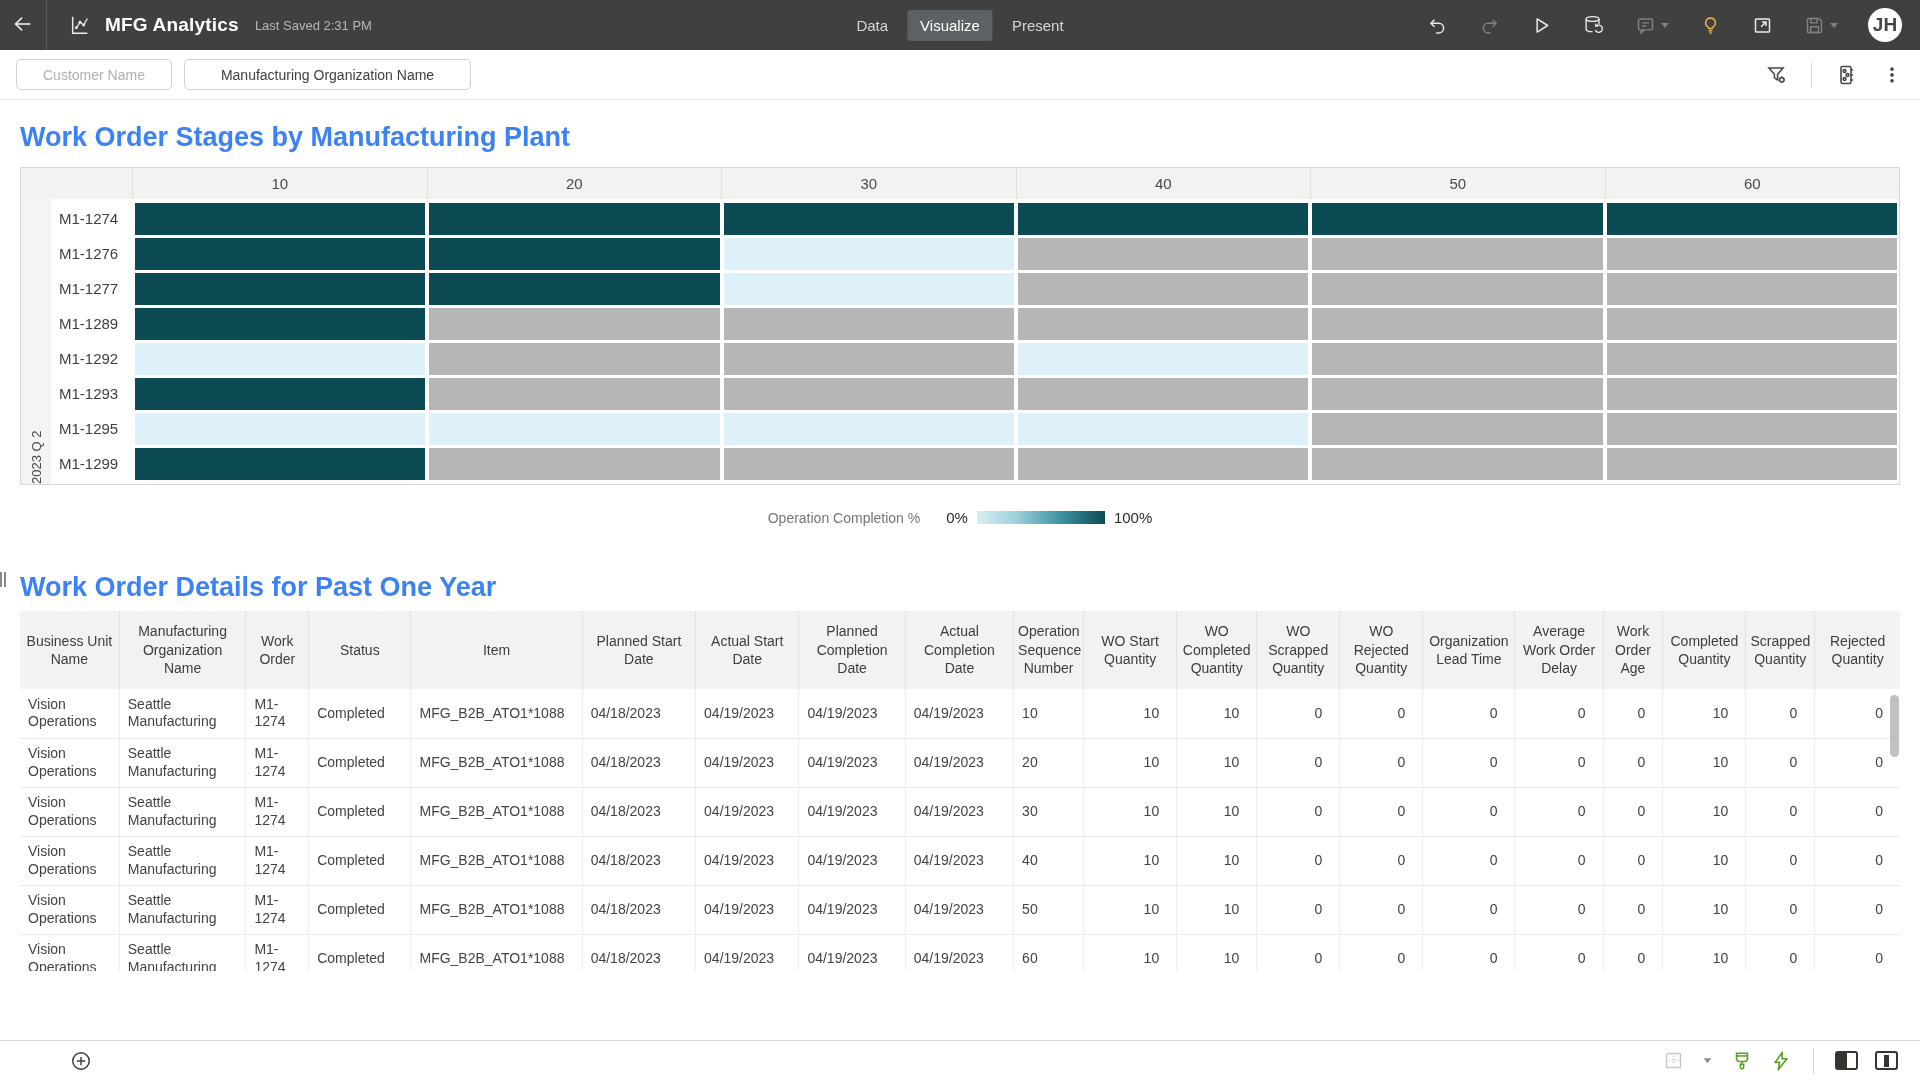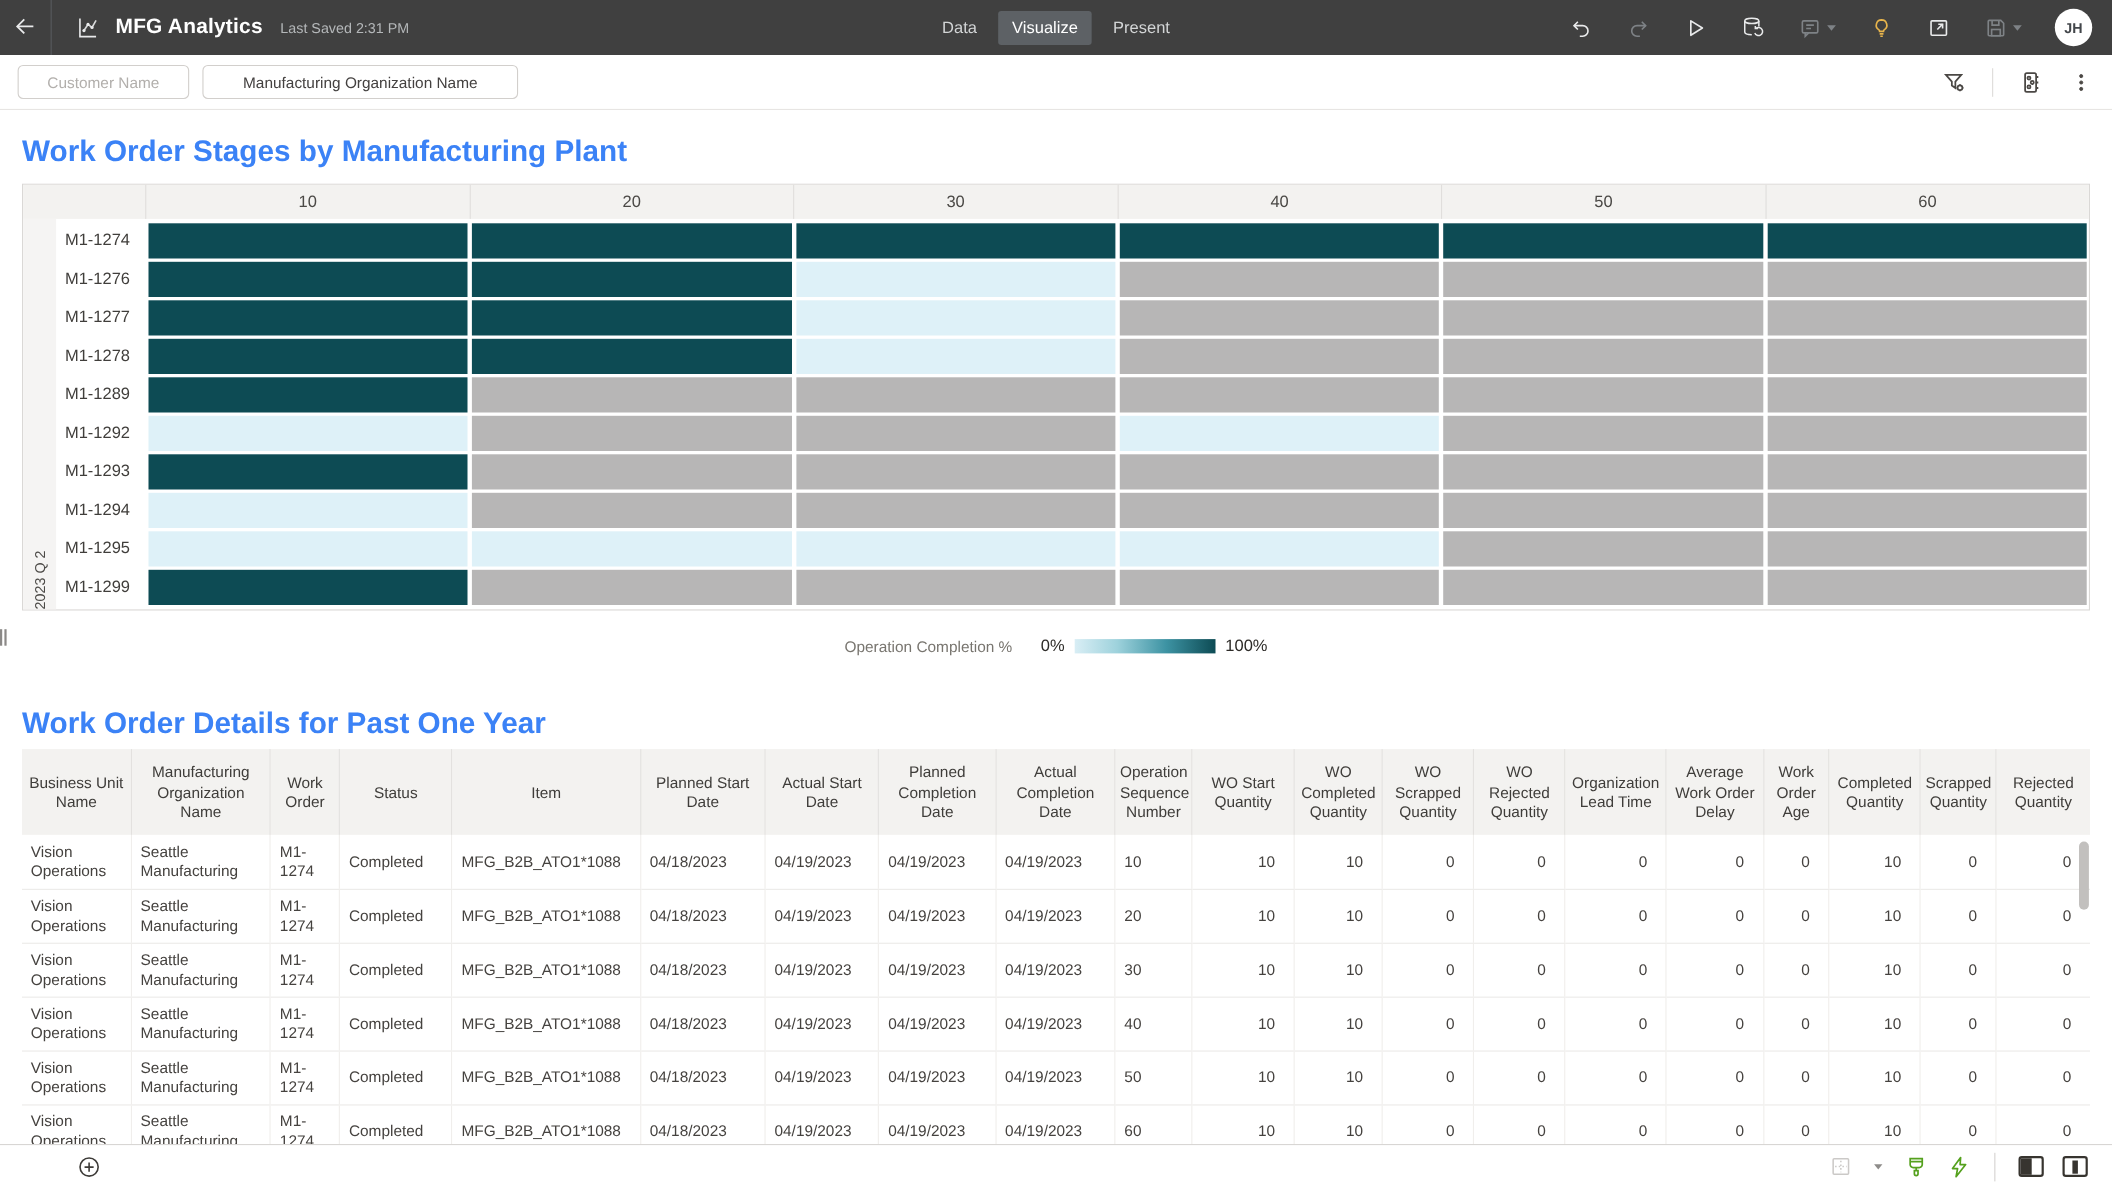--- a/index.html
+++ b/index.html
@@ -20,21 +20,21 @@
   .tb-right { margin-left:auto; display:flex; align-items:center; gap:30px; padding-right:18px; }
   .tb-icon { width:22px; height:22px; display:flex; align-items:center; justify-content:center; cursor:pointer; }
   .tb-icon svg { stroke:#e9eaeb; }
   .tb-icon.dim svg { stroke:#7e8286; }
   .tb-icon.bulb svg { stroke:#e7b44c; }
   .with-caret { display:flex; align-items:center; gap:5px; cursor:pointer; }
   .caret { width:0; height:0; border-left:4.5px solid transparent; border-right:4.5px solid transparent;
     border-top:5px solid #e9eaeb; }
   .caret.dim { border-top-color:#7e8286; }
   .avatar { width:34px; height:34px; border-radius:50%; background:#fff; color:#42464a;
-    font-size:13px; font-weight:700; display:flex; align-items:center; justify-content:center; cursor:pointer; }
+    font-size:19px; font-weight:700; display:flex; align-items:center; justify-content:center; cursor:pointer; }
 
   
   .filterbar { height:50px; display:flex; align-items:center; padding:0 16px; border-bottom:1px solid #e7e5e3; background:#fff; }
   .chips { display:flex; gap:12px; }
   .chip { height:31px; border:1px solid #d2cfcc; border-radius:5px; background:#fff;
     display:flex; align-items:center; padding:0 36px; font-size:14px; color:#444140; cursor:pointer; }
   .chip.muted { color:#b2afac; padding:0 26px; }
   .fb-right { margin-left:auto; display:flex; align-items:center; gap:22px; }
   .fb-icon { width:24px; height:24px; display:flex; align-items:center; justify-content:center; cursor:pointer; }
   .fb-icon svg { stroke:#4b4845; }
@@ -268,58 +268,40 @@
           <div class="hm-row">
             <div class="hm-rlabel">M1-1277</div>
             <div class="hm-cell" style="background: rgb(13, 75, 84);"></div>
             <div class="hm-cell" style="background: rgb(13, 75, 84);"></div>
             <div class="hm-cell" style="background: rgb(222, 241, 248);"></div>
             <div class="hm-cell" style="background: rgb(183, 182, 182);"></div>
             <div class="hm-cell" style="background: rgb(183, 182, 182);"></div>
             <div class="hm-cell" style="background: rgb(183, 182, 182);"></div>
           </div>
           <div class="hm-row">
-            <div class="hm-rlabel">M1-1278</div>
-            <div class="hm-cell" style="background: rgb(13, 75, 84);"></div>
-            <div class="hm-cell" style="background: rgb(13, 75, 84);"></div>
-            <div class="hm-cell" style="background: rgb(222, 241, 248);"></div>
-            <div class="hm-cell" style="background: rgb(183, 182, 182);"></div>
-            <div class="hm-cell" style="background: rgb(183, 182, 182);"></div>
-            <div class="hm-cell" style="background: rgb(183, 182, 182);"></div>
-          </div>
-          <div class="hm-row">
             <div class="hm-rlabel">M1-1289</div>
             <div class="hm-cell" style="background: rgb(13, 75, 84);"></div>
             <div class="hm-cell" style="background: rgb(183, 182, 182);"></div>
             <div class="hm-cell" style="background: rgb(183, 182, 182);"></div>
             <div class="hm-cell" style="background: rgb(183, 182, 182);"></div>
             <div class="hm-cell" style="background: rgb(183, 182, 182);"></div>
             <div class="hm-cell" style="background: rgb(183, 182, 182);"></div>
           </div>
           <div class="hm-row">
             <div class="hm-rlabel">M1-1292</div>
             <div class="hm-cell" style="background: rgb(222, 241, 248);"></div>
             <div class="hm-cell" style="background: rgb(183, 182, 182);"></div>
             <div class="hm-cell" style="background: rgb(183, 182, 182);"></div>
             <div class="hm-cell" style="background: rgb(222, 241, 248);"></div>
             <div class="hm-cell" style="background: rgb(183, 182, 182);"></div>
             <div class="hm-cell" style="background: rgb(183, 182, 182);"></div>
           </div>
           <div class="hm-row">
             <div class="hm-rlabel">M1-1293</div>
             <div class="hm-cell" style="background: rgb(13, 75, 84);"></div>
-            <div class="hm-cell" style="background: rgb(183, 182, 182);"></div>
-            <div class="hm-cell" style="background: rgb(183, 182, 182);"></div>
-            <div class="hm-cell" style="background: rgb(183, 182, 182);"></div>
-            <div class="hm-cell" style="background: rgb(183, 182, 182);"></div>
-            <div class="hm-cell" style="background: rgb(183, 182, 182);"></div>
-          </div>
-          <div class="hm-row">
-            <div class="hm-rlabel">M1-1294</div>
-            <div class="hm-cell" style="background: rgb(222, 241, 248);"></div>
             <div class="hm-cell" style="background: rgb(183, 182, 182);"></div>
             <div class="hm-cell" style="background: rgb(183, 182, 182);"></div>
             <div class="hm-cell" style="background: rgb(183, 182, 182);"></div>
             <div class="hm-cell" style="background: rgb(183, 182, 182);"></div>
             <div class="hm-cell" style="background: rgb(183, 182, 182);"></div>
           </div>
           <div class="hm-row">
             <div class="hm-rlabel">M1-1295</div>
             <div class="hm-cell" style="background: rgb(222, 241, 248);"></div>
             <div class="hm-cell" style="background: rgb(222, 241, 248);"></div>

